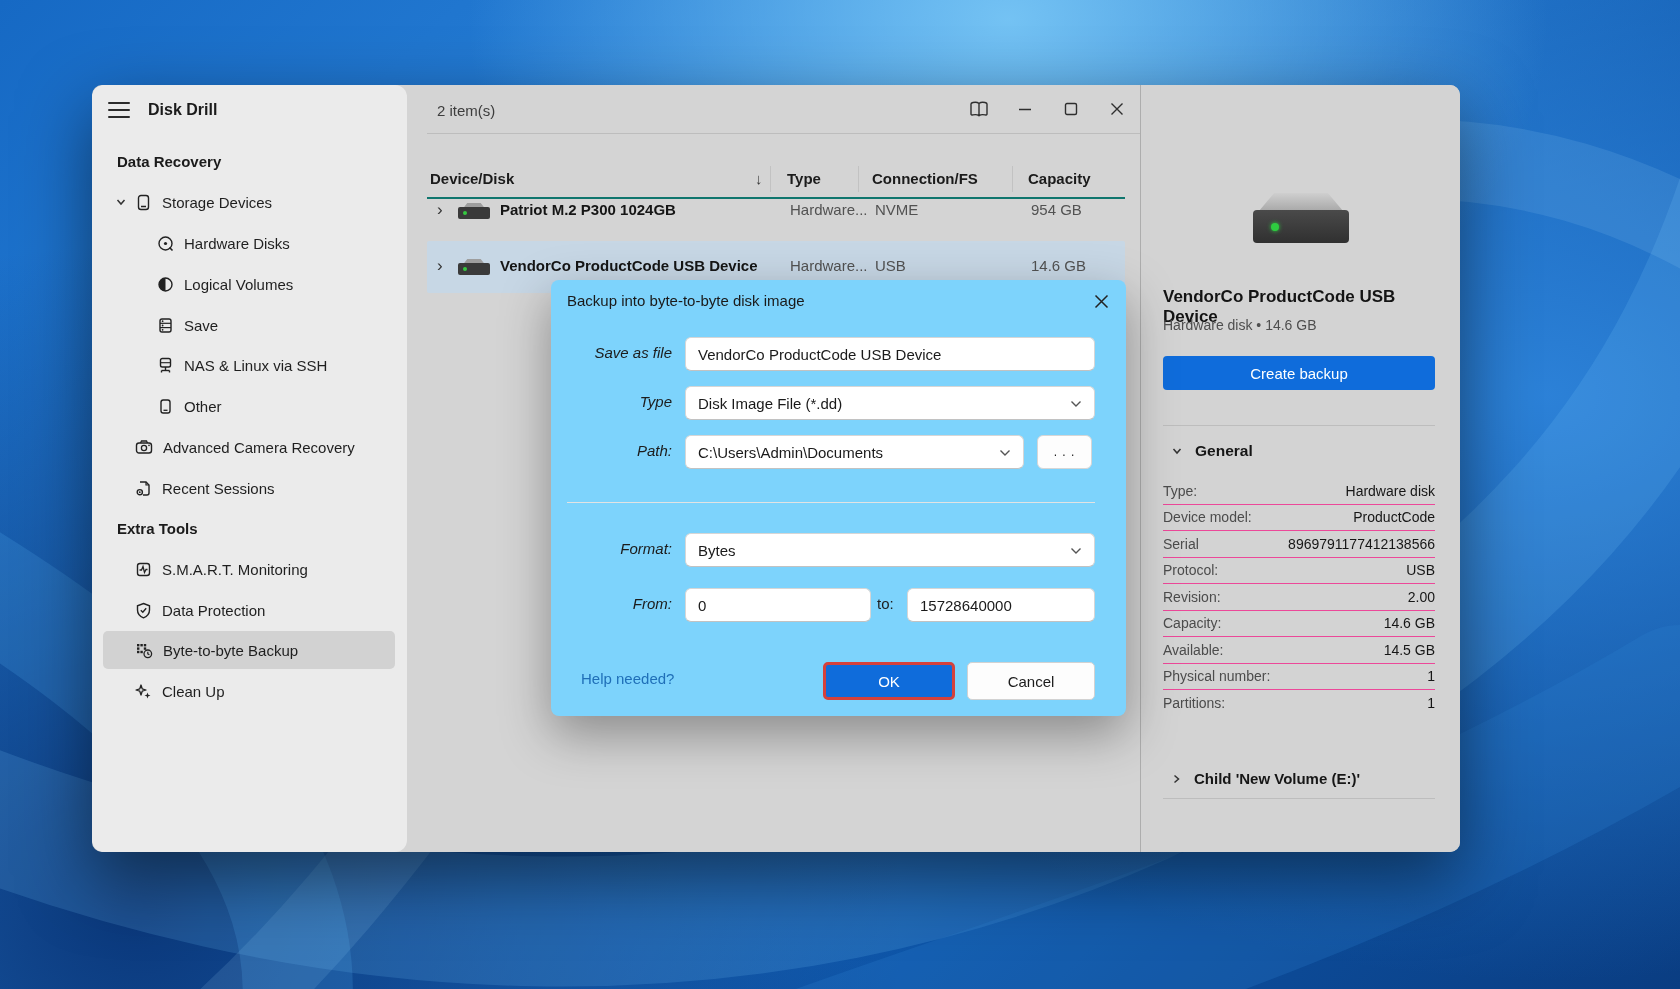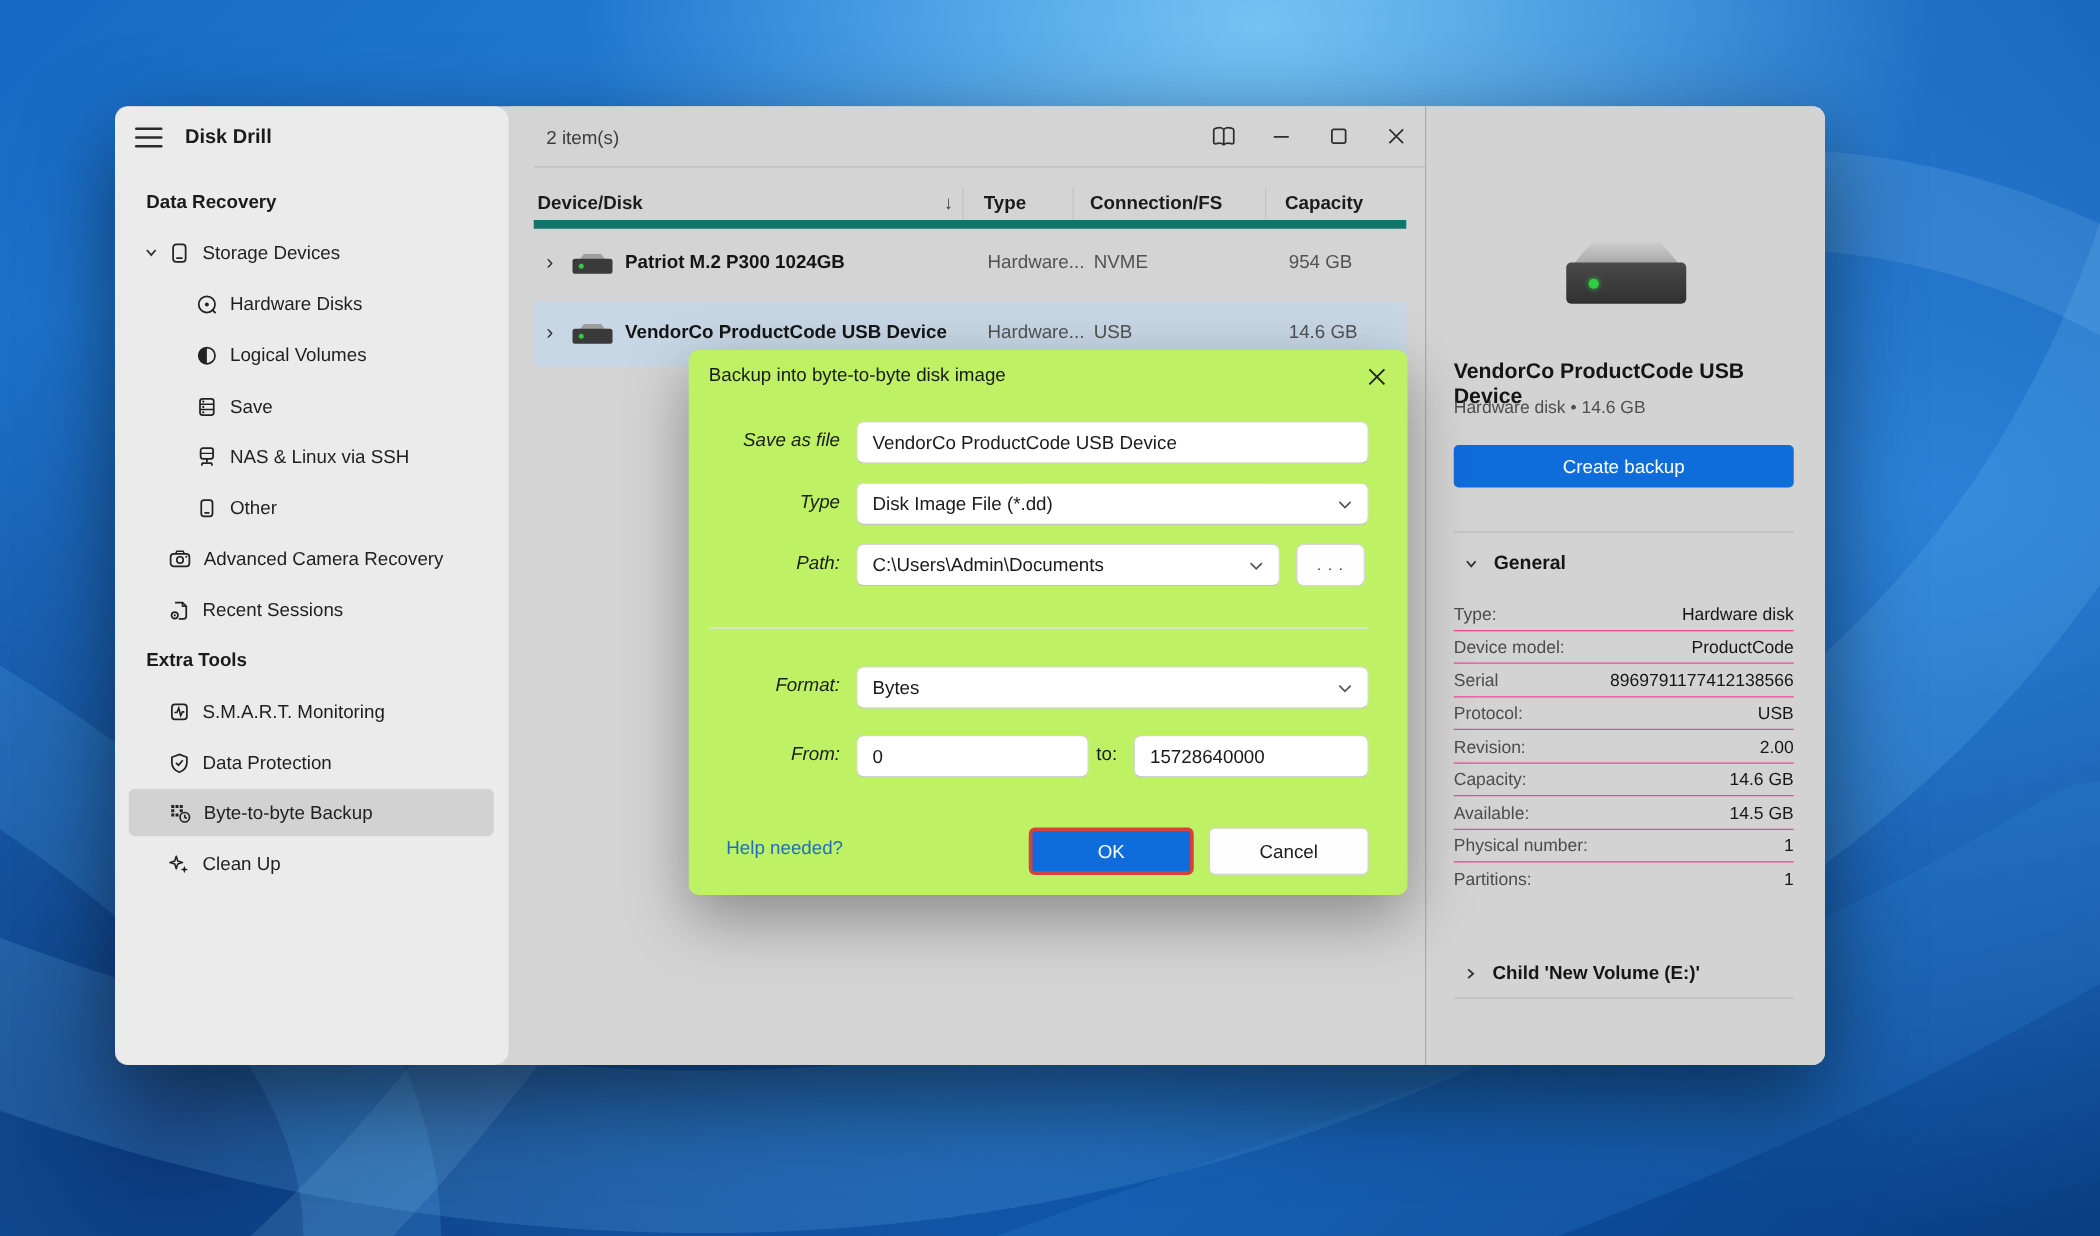--- a/index.html
+++ b/index.html
@@ -34,21 +34,21 @@
   .side-selected { position:absolute; left:11px; width:292px; height:38px; background:#d2d2d2; border-radius:5px; }
   .chev-exp { margin-right:-2px; }
 
   
   .main-area { position:absolute; left:315px; top:0; width:733px; height:767px; background:#d4d4d4; }
   .items-count { position:absolute; left:30px; top:17px; font-size:15px; color:#3d3d3d; }
   .main-top-divider { position:absolute; left:20px; top:48px; width:713px; height:1px; background:#bdbdbd; }
   .win-controls { position:absolute; top:0; right:0; height:48px; display:flex; align-items:center; }
   .win-btn { width:46px; height:48px; display:flex; align-items:center; justify-content:center; cursor:pointer; color:#2e2e2e; }
 
-  .thead { position:absolute; left:20px; top:60px; width:698px; height:38px; border-bottom:7px solid #0f766e; font-size:15px; font-weight:bold; color:#1b1b1b; }
+  .thead { position:absolute; left:20px; top:76px; width:698px; height:38px; border-bottom:2px solid #0f766e; font-size:15px; font-weight:bold; color:#1b1b1b; }
   .th { position:absolute; top:9px; }
   .col-sep { position:absolute; top:5px; width:1px; height:26px; background:#c2c2c2; }
   .sort-glyph { position:absolute; top:9px; font-weight:normal; color:#3d3d3d; }
 
   .trow { position:absolute; left:20px; width:698px; height:52px; font-size:15px; color:#525252; }
   .trow .cell { position:absolute; top:16px; white-space:nowrap; }
   .trow .name { color:#151515; font-weight:bold; }
   .row-sel { background:#c7d7e5; border-radius:2px; }
   .row-chev { position:absolute; left:10px; top:15px; color:#333; font-size:17px; }
   .drive-ic { position:absolute; left:31px; top:18px; width:32px; height:16px; }
@@ -68,21 +68,21 @@
   .rp-div1 { position:absolute; left:22px; top:340px; width:272px; height:1px; background:#bdbdbd; }
   .rp-general { position:absolute; left:30px; top:357px; display:flex; align-items:center; gap:12px; font-size:15.5px; font-weight:bold; color:#161616; cursor:pointer; }
   .kv-list { position:absolute; left:22px; top:393px; width:272px; }
   .kv { display:flex; justify-content:space-between; align-items:center; height:26.5px; border-bottom:1px solid #ec4899; font-size:14px; }
   .kv:last-child { border-bottom:none; }
   .kv-label { color:#4c4c4c; }
   .kv-value { color:#161616; }
   .child-row { position:absolute; left:22px; top:674px; width:272px; height:40px; border-bottom:1px solid #bdbdbd; display:flex; align-items:center; gap:12px; font-size:15px; font-weight:bold; color:#161616; cursor:pointer; padding-left:8px; }
 
   
-  .dialog { position:absolute; left:459px; top:195px; width:575px; height:436px; background:#bef264; border-radius:8px; box-shadow:0 18px 50px rgba(0,0,0,.35); z-index:5; }
+  .dialog { position:absolute; left:459px; top:195px; width:575px; height:436px; background:#7dd3fc; border-radius:8px; box-shadow:0 18px 50px rgba(0,0,0,.35); z-index:5; }
   .dlg-title { position:absolute; left:16px; top:12px; font-size:15px; color:#1a1a1a; }
   .dlg-close { position:absolute; right:14px; top:10px; width:22px; height:22px; display:flex; align-items:center; justify-content:center; cursor:pointer; color:#222; }
   .frow { position:absolute; left:0; width:575px; height:34px; }
   .flabel { position:absolute; left:0; width:121px; text-align:right; top:7px; font-size:15px; color:#1c1c1c;font-style:italic; }
   .finput { position:absolute; left:134px; height:34px; background:#fff; border:1px solid #d6d6d6; border-bottom-color:#c2c2c2; border-radius:6px; font-size:15px; color:#1a1a1a; padding:0 12px; font-family:"Liberation Sans", sans-serif; }
   .fselect { position:absolute; left:134px; height:34px; background:#fff; border:1px solid #d6d6d6; border-bottom-color:#c2c2c2; border-radius:6px; font-size:15px; color:#1a1a1a; display:flex; align-items:center; padding:0 12px; cursor:pointer; }
   .fselect .chev { position:absolute; right:12px; top:13px; }
   .browse-btn { position:absolute; left:486px; top:0; width:55px; height:34px; background:#fdfdfd; border:1px solid #d6d6d6; border-radius:6px; font-size:12px; letter-spacing:1px; color:#1a1a1a; display:flex; align-items:center; justify-content:center; cursor:pointer; }
   .dlg-sep { position:absolute; left:16px; top:222px; width:528px; height:1px; background:#e3e3e3; }
   .to-label { position:absolute; left:326px; top:7px; font-size:15px; color:#1c1c1c; }

